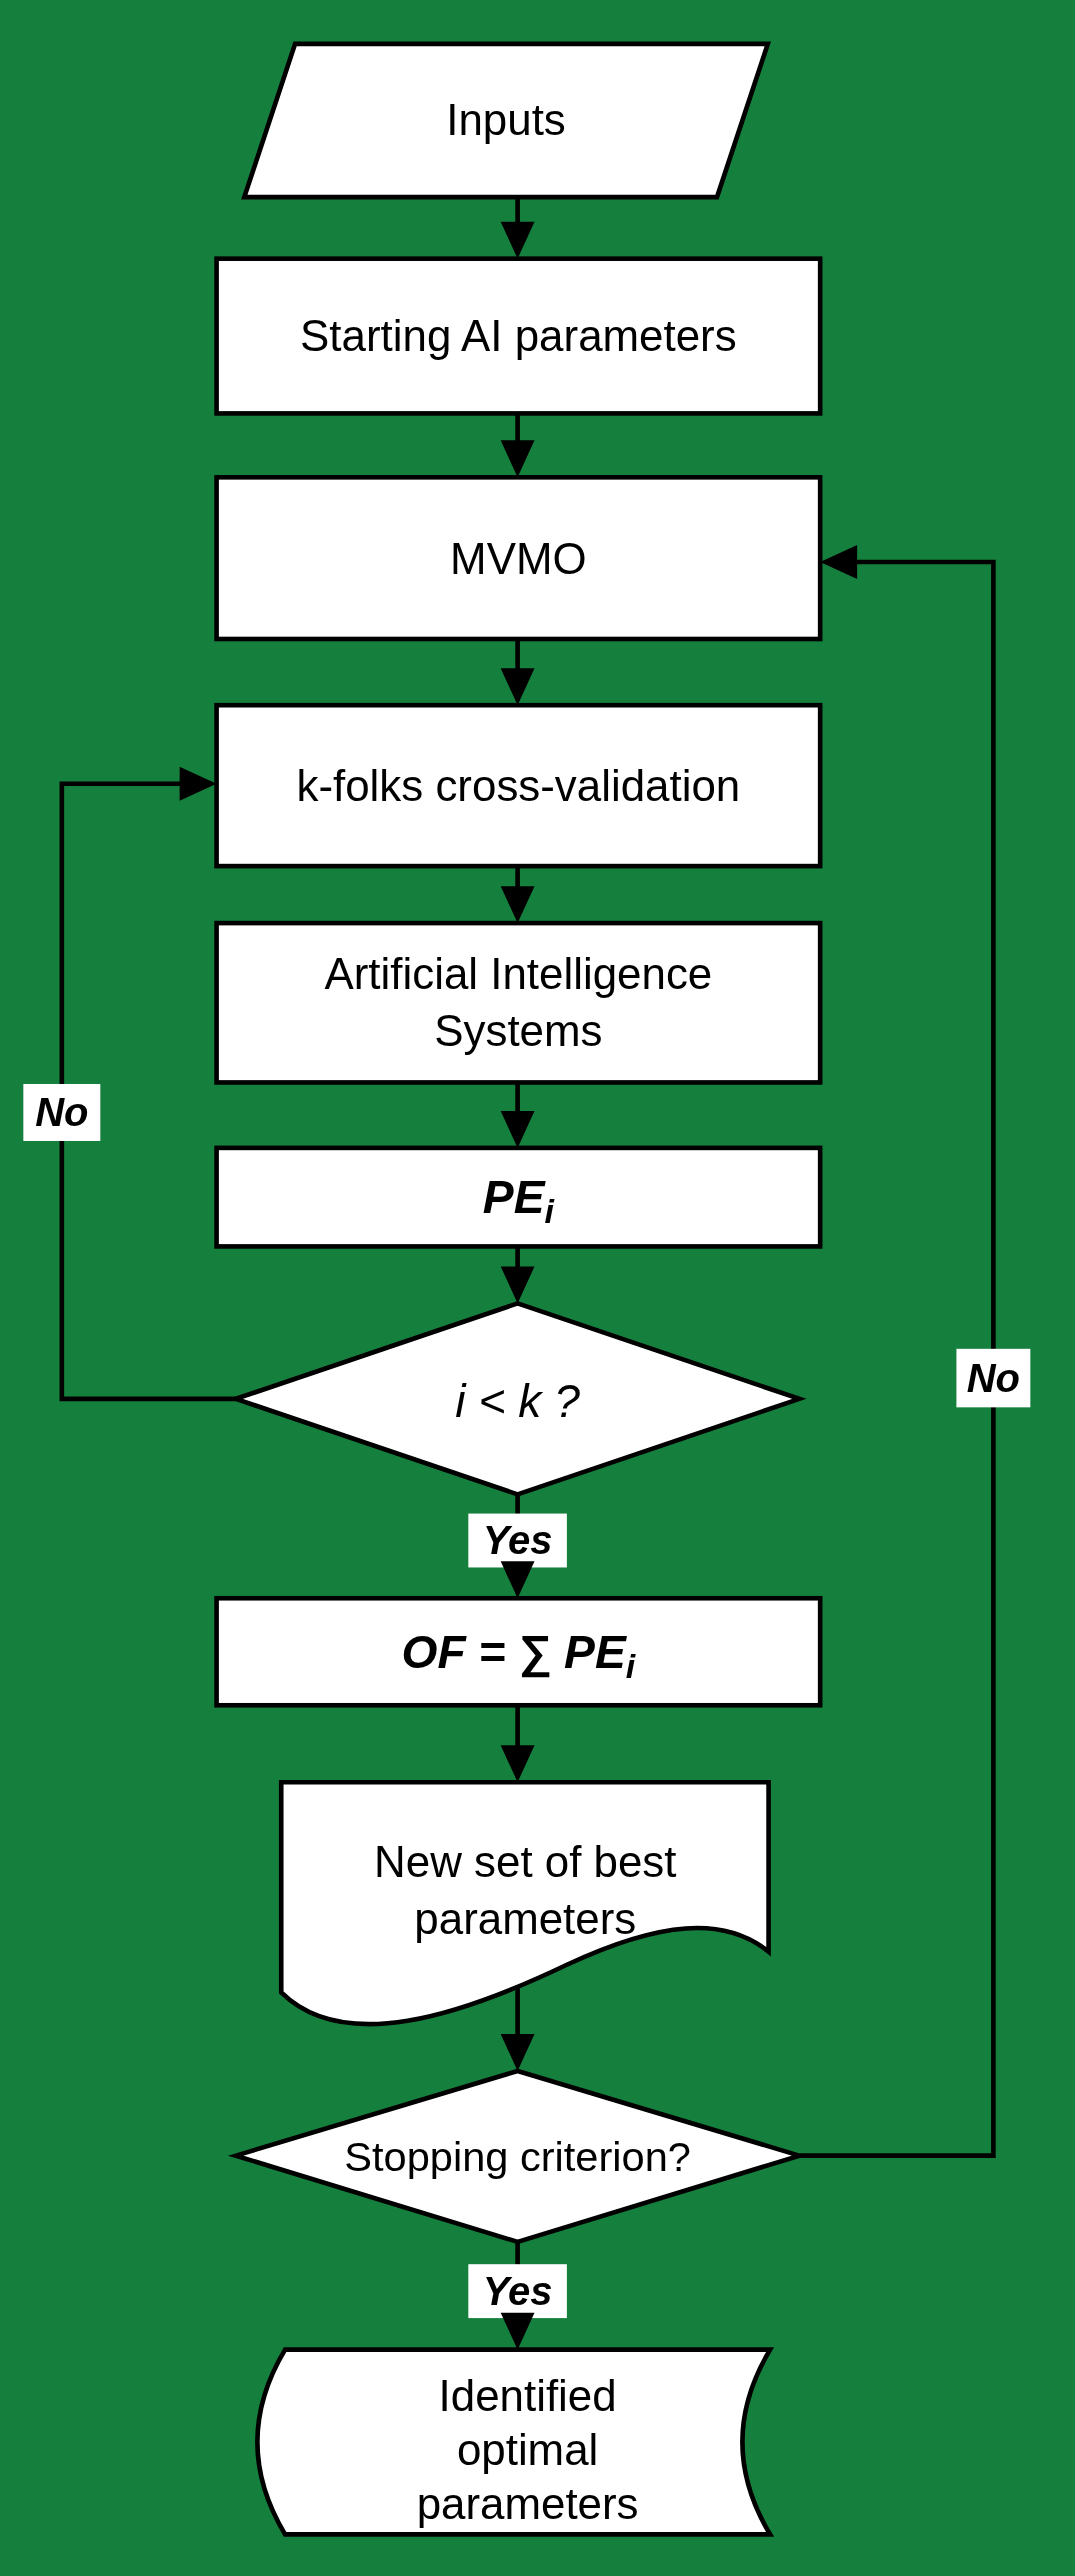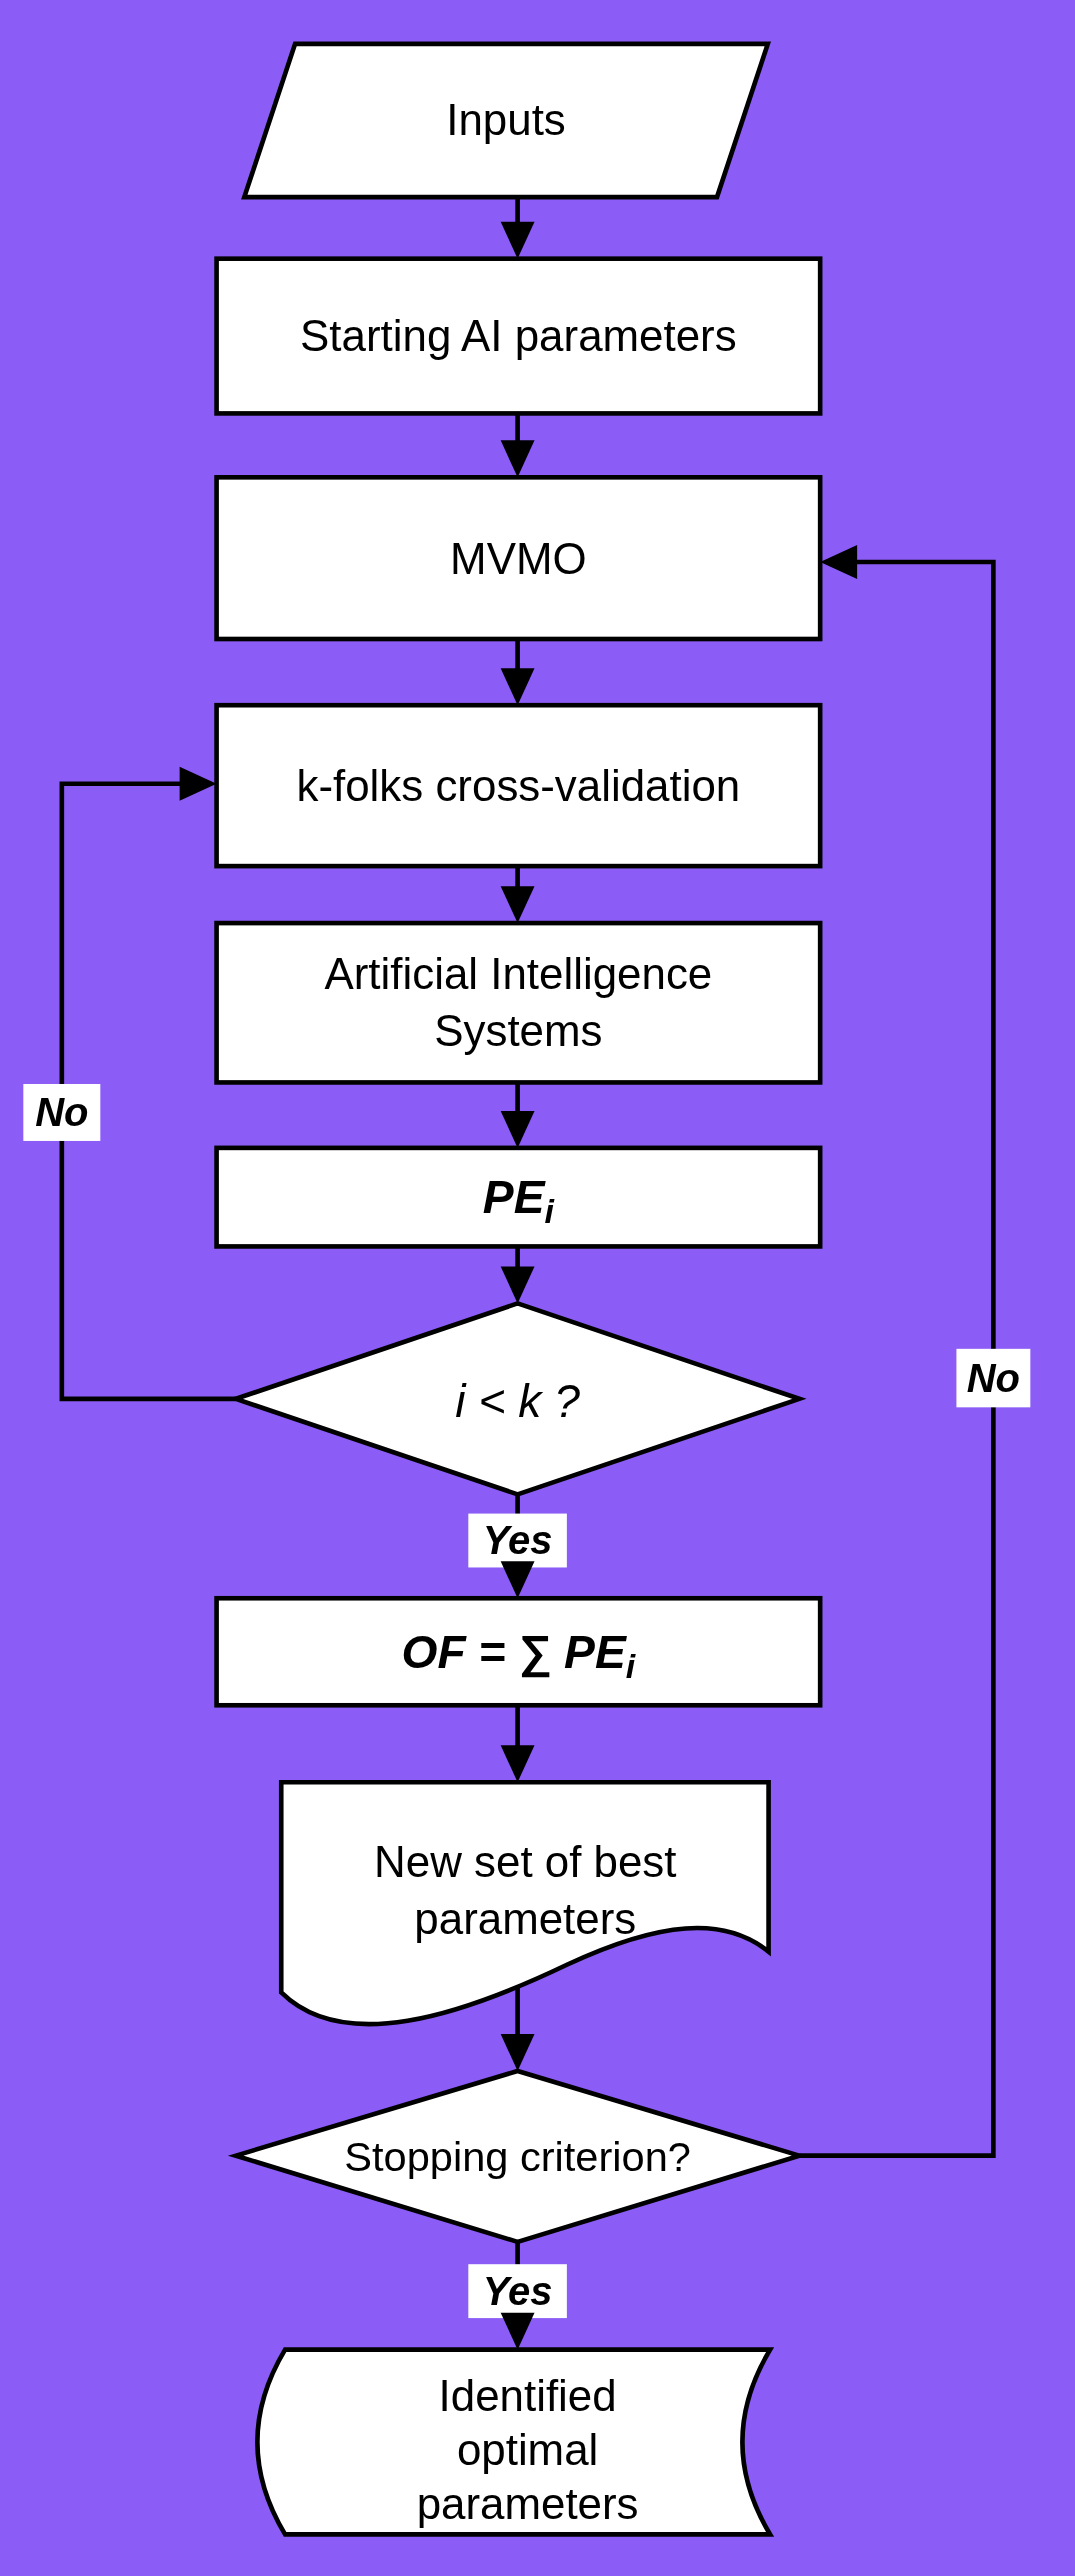--- a/index.html
+++ b/index.html
@@ -4,21 +4,21 @@
 <style>
   html, body {
     margin: 0;
     padding: 0;
     background: #ffffff;
   }
   .canvas {
     position: relative;
     width: 1076px;
     height: 2576px;
-    background: #8b5cf6;
+    background: #15803d;
     font-family: "Liberation Sans", sans-serif;
   }
   svg { display: block; }
 
   .shape {
     fill: #ffffff;
     stroke: #000000;
     stroke-width: 6;
   }
   .connector {

